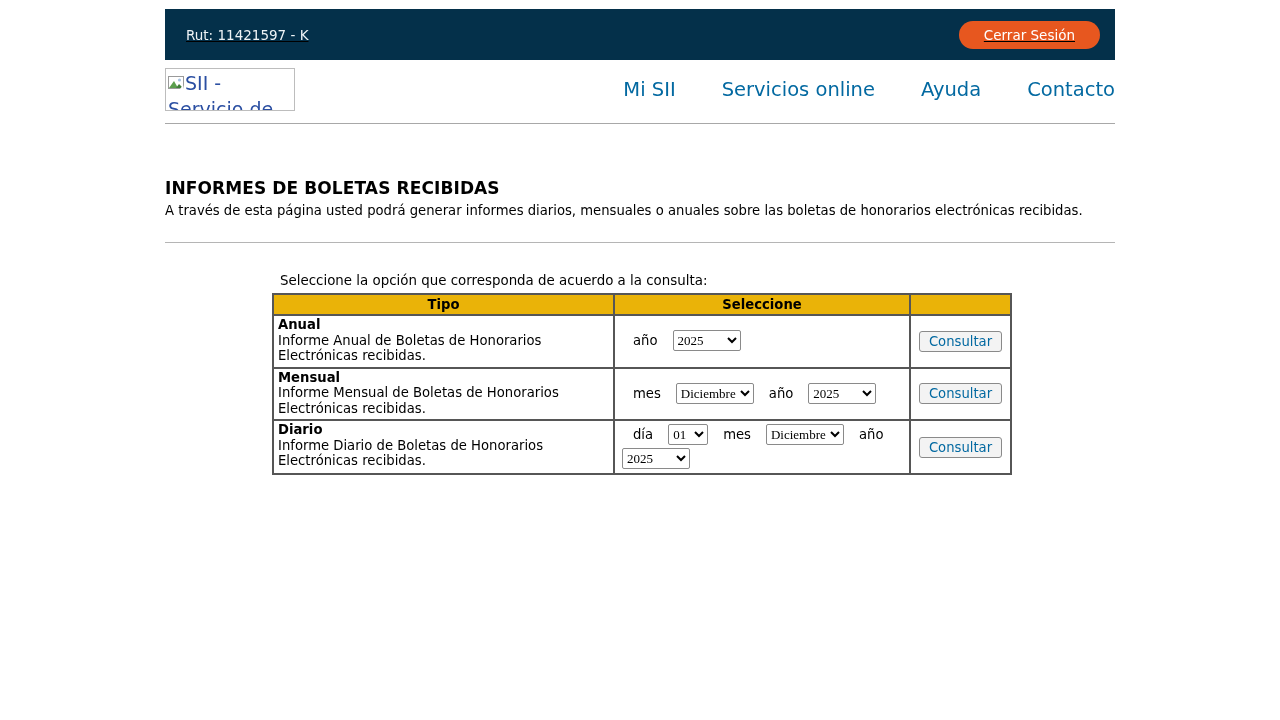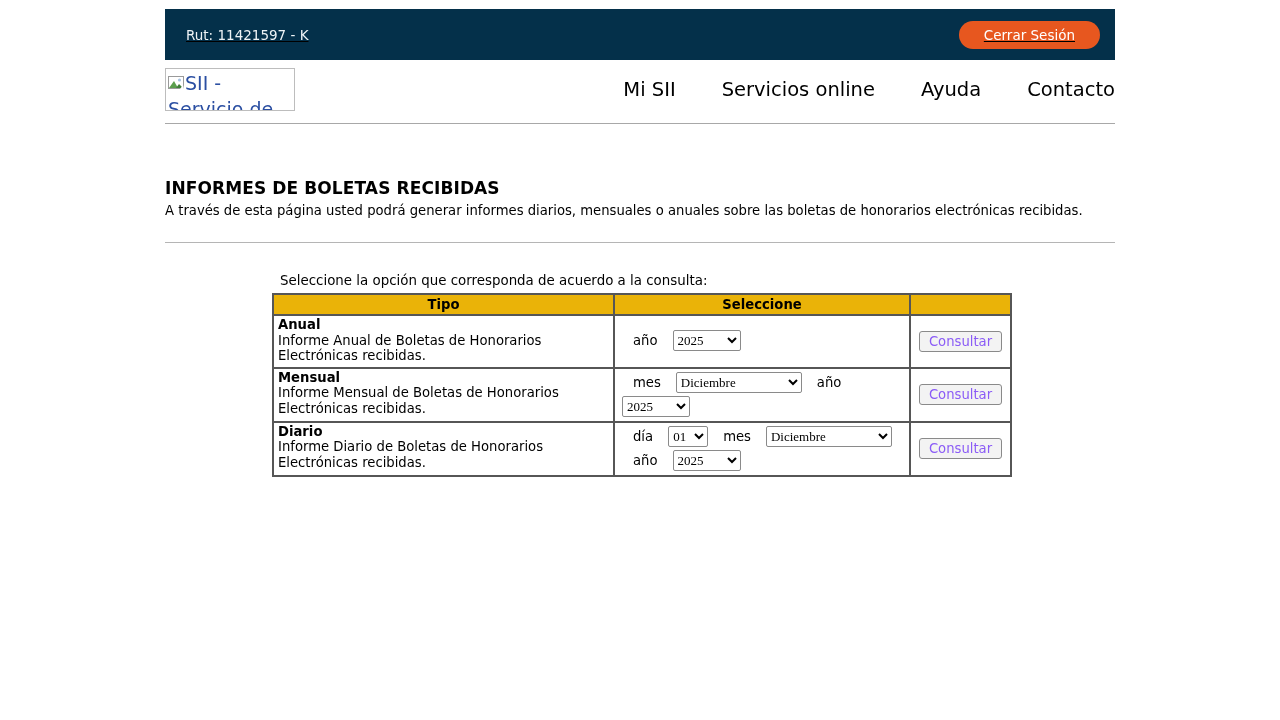--- a/index.html
+++ b/index.html
@@ -49,21 +49,21 @@
     border: 1px solid #bdbdbd;
     overflow: hidden;
     color: #2b4fa2;
     font-size: 19px;
     line-height: 26px;
     padding: 1px 2px;
   }
   .logo-box svg { vertical-align: -2px; margin-right: 1px; }
   .main-nav { display: flex; gap: 46px; align-items: center; }
   .main-nav a {
-    color: #000000;
+    color: #0369a1;
     text-decoration: none;
     font-size: 19.5px;
     white-space: nowrap;
   }
   .rule { border: none; border-top: 1px solid #a8a8a8; margin: 12px 0 0 0; }
 
   
   .page-title {
     font-size: 17px;
     font-weight: bold;
@@ -109,30 +109,30 @@
   select.ctl-select {
     font-size: 13px;
     font-family: Liberation Serif, serif;
     margin: 0 2px;
     background: #fff;
     border: 1px solid #8a8a8a;
     border-radius: 2px;
     height: 21px;
   }
   .sel-day   { width: 40px; }
-  .sel-month { width: 126px; }
+  .sel-month { width: 78px; }
   .sel-year  { width: 68px; }
   button.consult-btn {
     font-size: 13.2px;
     font-family: inherit;
     padding: 2px 9px;
     background: #f3f3f3;
     border: 1px solid #8a8a8a;
     border-radius: 3px;
-    color: #8b5cf6;
+    color: #0369a1;
     cursor: pointer;
   }
 </style>
 </head>
 <body>
 
 <div class="container">
 
   <div class="topbar">
     <span class="rut-text">Rut: 11421597 - K</span>

